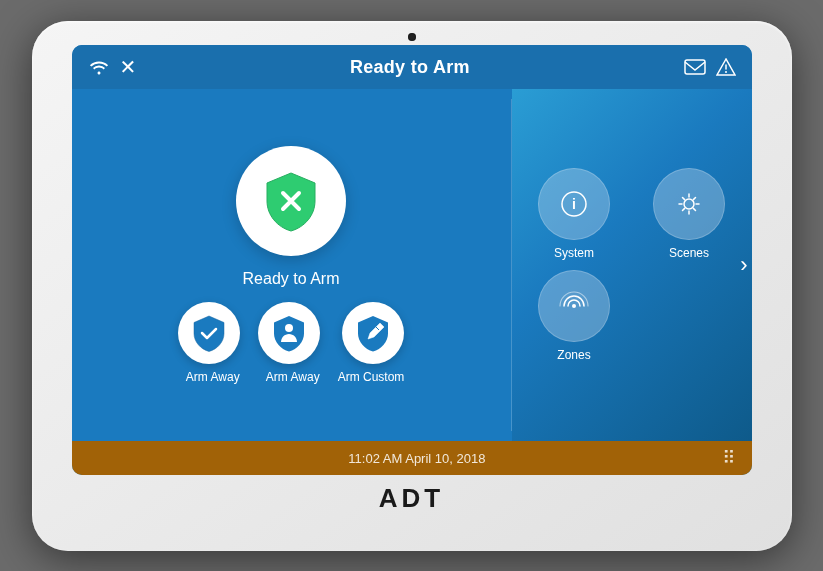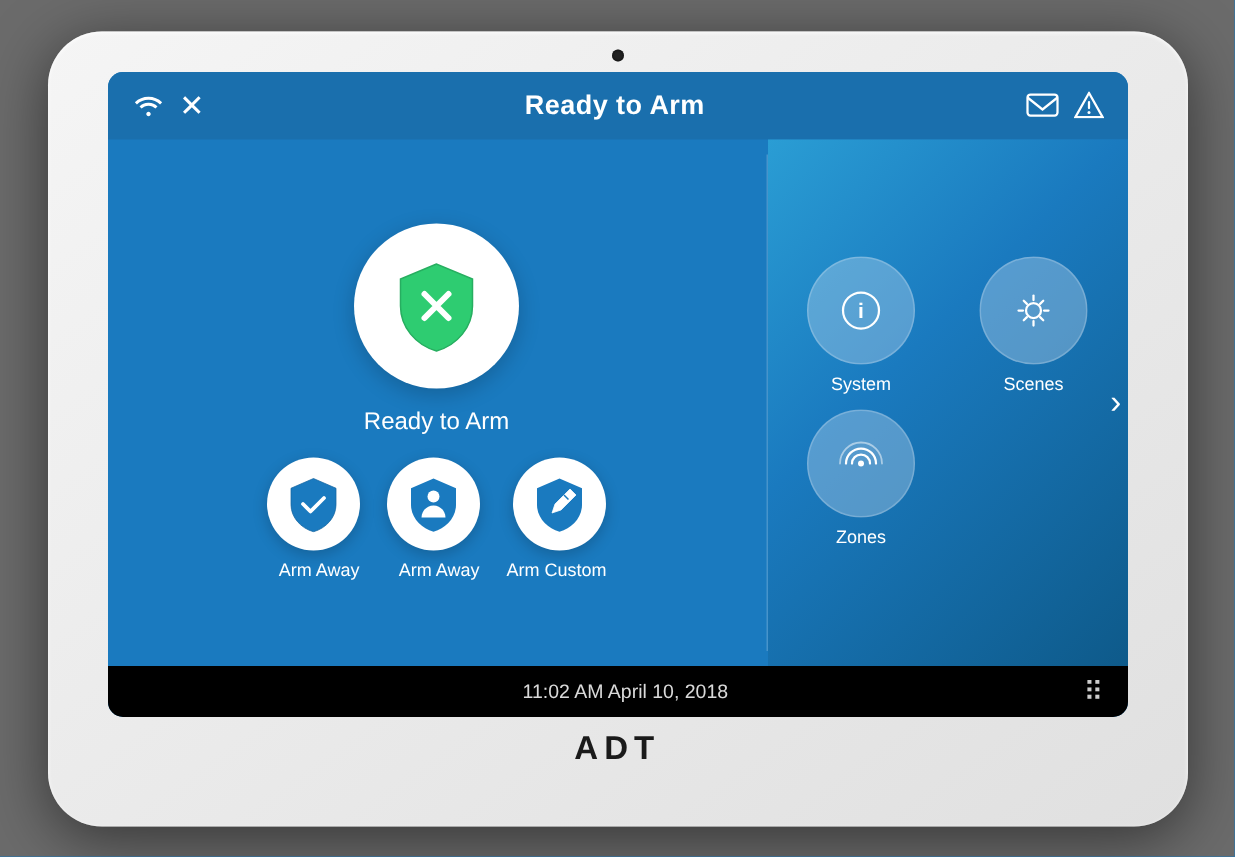--- a/index.html
+++ b/index.html
@@ -213,41 +213,41 @@
       font-size: 22px;
       font-weight: 300;
     }
 
     
     .footer {
       display: flex;
       align-items: center;
       justify-content: space-between;
       padding: 6px 16px;
-      background: #000000;
+      background: #a16207;
       flex-shrink: 0;
     }
 
     .footer-time {
       color: rgba(255,255,255,0.85);
       font-size: 13px;
       text-align: center;
       flex: 1;
     }
 
     .footer-grid-icon {
       color: rgba(255,255,255,0.8);
       font-size: 18px;
       cursor: pointer;
     }
 
     
     .adt-logo {
       margin-top: 8px;
-      font-size: 22px;
+      font-size: 26px;
       font-weight: 900;
       color: #1a1a1a;
       letter-spacing: 4px;
     }
 
     
     .wifi-icon {
       color: white;
       font-size: 16px;
     }

